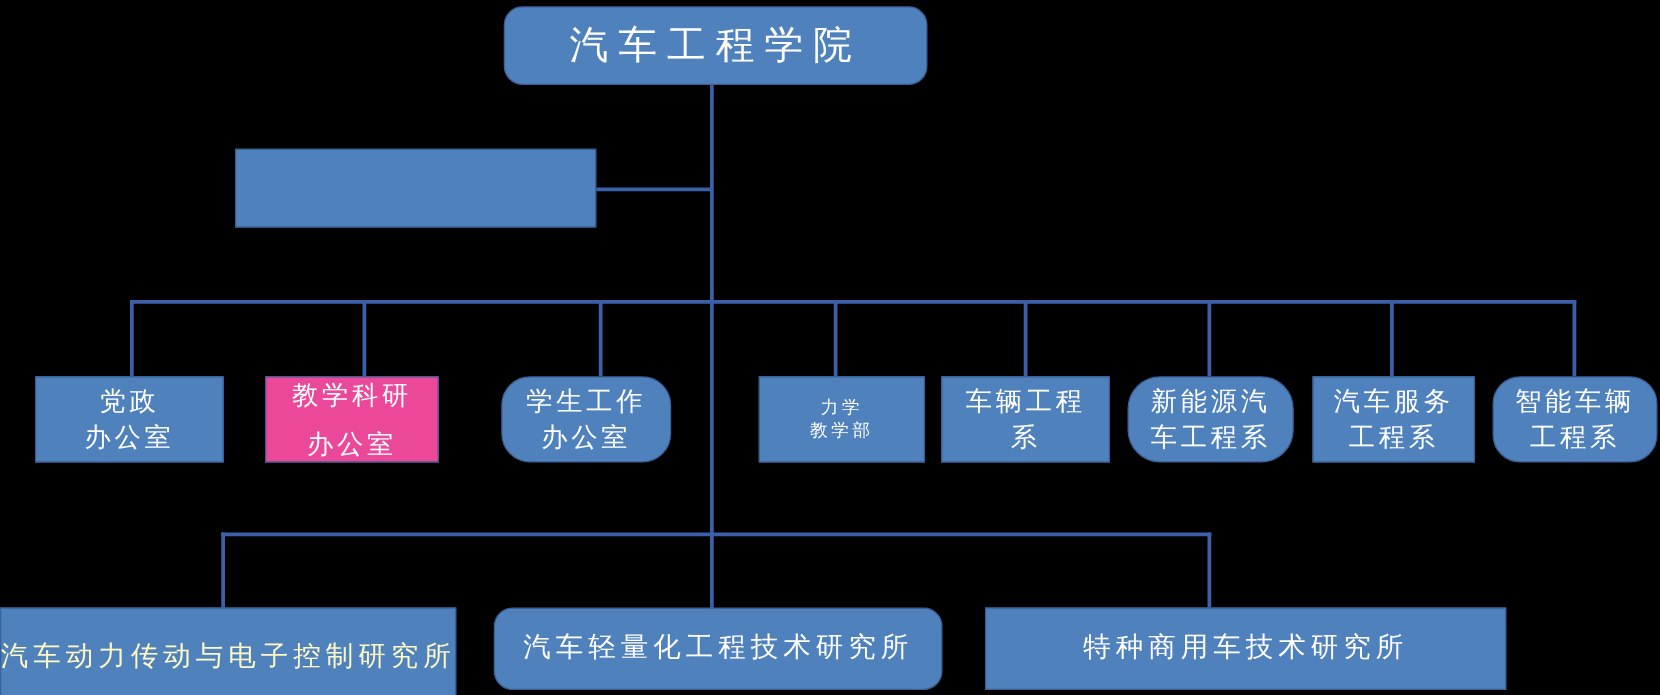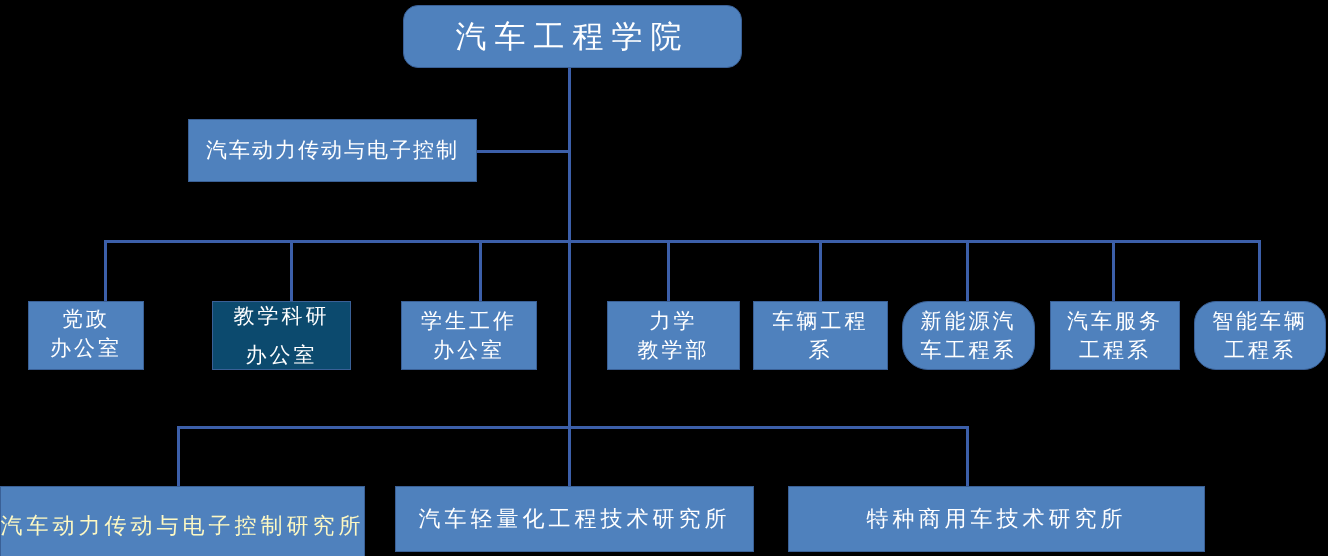--- a/index.html
+++ b/index.html
@@ -55,35 +55,34 @@
       <div class="conn" style="left: 1258px; top: 240px; width: 3px; height: 61px; background: rgb(60, 95, 169);"></div>
       <div class="conn" style="left: 177px; top: 426px; width: 792px; height: 3px; background: rgb(60, 95, 169);"></div>
       <div class="conn" style="left: 177px; top: 426px; width: 3px; height: 60px; background: rgb(60, 95, 169);"></div>
       <div class="conn" style="left: 966px; top: 426px; width: 3px; height: 60px; background: rgb(60, 95, 169);"></div>
     </div>
   <div id="nodes">
       <div class="node" style="left: 403px; top: 5px; width: 339px; height: 63px; font-size: 31px; letter-spacing: 8px; background: rgb(79, 129, 189); border-color: rgb(58, 96, 150); color: rgb(255, 255, 255); border-radius: 15px;">
         <span class="node-line">汽车工程学院</span>
       </div>
       <div class="node" style="left: 188px; top: 119px; width: 289px; height: 63px; font-size: 21px; letter-spacing: 2px; background: rgb(79, 129, 189); border-color: rgb(58, 96, 150); color: rgb(255, 255, 255);">
-        <span class="node-line">汽车动力传动与电子控制</span>
       </div>
-      <div class="node" style="left: 28px; top: 301px; width: 116px; height: 69px; font-size: 21px; letter-spacing: 3px; background: rgb(79, 129, 189); border-color: rgb(58, 96, 150); color: rgb(255, 255, 255); font-family: Liberation Mono, monospace;">
+      <div class="node" style="left: 28px; top: 301px; width: 151px; height: 69px; font-size: 21px; letter-spacing: 3px; background: rgb(79, 129, 189); border-color: rgb(58, 96, 150); color: rgb(255, 255, 255);">
         <span class="node-line">党政</span>
         <span class="node-line">办公室</span>
       </div>
-      <div class="node" style="left: 212px; top: 301px; width: 139px; height: 69px; font-size: 21px; letter-spacing: 3px; background: #0c4a6e; border-color: rgb(58, 96, 150); color: rgb(255, 255, 255); gap: 11px;">
+      <div class="node" style="left: 212px; top: 301px; width: 139px; height: 69px; font-size: 21px; letter-spacing: 3px; background: #ec4899; border-color: rgb(58, 96, 150); color: rgb(255, 255, 255); gap: 11px;">
         <span class="node-line">教学科研</span>
         <span class="node-line">办公室</span>
       </div>
-      <div class="node" style="left: 401px; top: 301px; width: 136px; height: 69px; font-size: 21px; letter-spacing: 3px; background: rgb(79, 129, 189); border-color: rgb(58, 96, 150); color: rgb(255, 255, 255);">
+      <div class="node" style="left: 401px; top: 301px; width: 136px; height: 69px; font-size: 21px; letter-spacing: 3px; background: rgb(79, 129, 189); border-color: rgb(58, 96, 150); color: rgb(255, 255, 255); border-radius: 23px;">
         <span class="node-line">学生工作</span>
         <span class="node-line">办公室</span>
       </div>
-      <div class="node" style="left: 607px; top: 301px; width: 133px; height: 69px; font-size: 21px; letter-spacing: 3px; background: rgb(79, 129, 189); border-color: rgb(58, 96, 150); color: rgb(255, 255, 255);">
+      <div class="node" style="left: 607px; top: 301px; width: 133px; height: 69px; font-size: 14px; letter-spacing: 3px; background: rgb(79, 129, 189); border-color: rgb(58, 96, 150); color: rgb(255, 255, 255);">
         <span class="node-line">力学</span>
         <span class="node-line">教学部</span>
       </div>
       <div class="node" style="left: 753px; top: 301px; width: 135px; height: 69px; font-size: 21px; letter-spacing: 3px; background: rgb(79, 129, 189); border-color: rgb(58, 96, 150); color: rgb(255, 255, 255); text-align: right;">
         <span class="node-line">车辆工程</span>
         <span class="node-line">系</span>
       </div>
       <div class="node" style="left: 902px; top: 301px; width: 133px; height: 69px; font-size: 21px; letter-spacing: 3px; background: rgb(79, 129, 189); border-color: rgb(58, 96, 150); color: rgb(255, 255, 255); border-radius: 26px;">
         <span class="node-line">新能源汽</span>
         <span class="node-line">车工程系</span>
@@ -92,20 +91,20 @@
         <span class="node-line">汽车服务</span>
         <span class="node-line">工程系</span>
       </div>
       <div class="node" style="left: 1194px; top: 301px; width: 132px; height: 69px; font-size: 21px; letter-spacing: 3px; background: rgb(79, 129, 189); border-color: rgb(58, 96, 150); color: rgb(255, 255, 255); border-radius: 22px;">
         <span class="node-line">智能车辆</span>
         <span class="node-line">工程系</span>
       </div>
       <div class="node" style="left: 0px; top: 486px; width: 365px; height: 80px; font-size: 22px; letter-spacing: 4px; background: rgb(79, 129, 189); border-color: rgb(58, 96, 150); color: #fef9c3;">
         <span class="node-line">汽车动力传动与电子控制研究所</span>
       </div>
-      <div class="node" style="left: 395px; top: 486px; width: 359px; height: 66px; font-size: 22px; letter-spacing: 4px; background: rgb(79, 129, 189); border-color: rgb(58, 96, 150); color: rgb(255, 255, 255);">
+      <div class="node" style="left: 395px; top: 486px; width: 359px; height: 66px; font-size: 22px; letter-spacing: 4px; background: rgb(79, 129, 189); border-color: rgb(58, 96, 150); color: rgb(255, 255, 255); border-radius: 15px;">
         <span class="node-line">汽车轻量化工程技术研究所</span>
       </div>
       <div class="node" style="left: 788px; top: 486px; width: 417px; height: 66px; font-size: 22px; letter-spacing: 4px; background: rgb(79, 129, 189); border-color: rgb(58, 96, 150); color: rgb(255, 255, 255);">
         <span class="node-line">特种商用车技术研究所</span>
       </div>
     </div>
 </div>
 
 </body></html>

